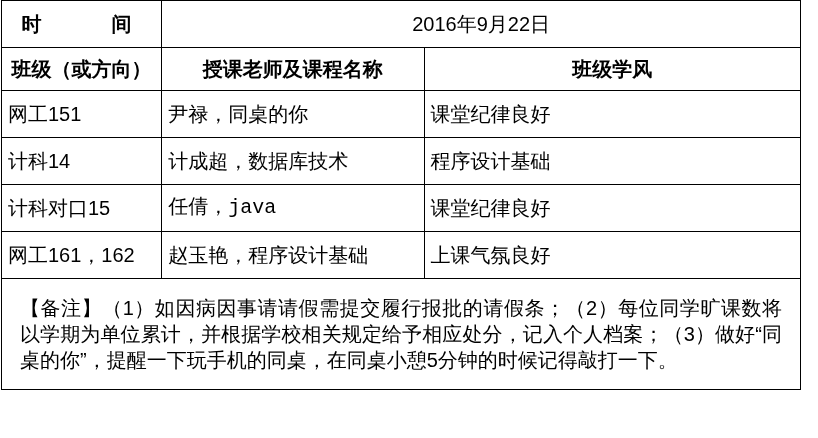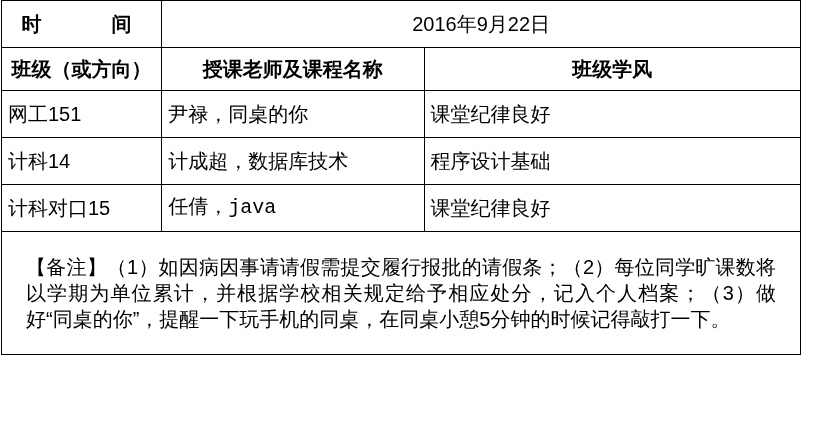--- a/index.html
+++ b/index.html
@@ -63,21 +63,21 @@
   }
   .note-cell {
     height: 96px;
     vertical-align: top;
     font-size: 15px;
     line-height: 1.55;
     padding: 5px 4px 4px 4px;
     text-align: justify;
   }
   .note-cell p {
-    margin: 18px;
+    margin: 12px;
   }
   .mono-ish {
     font-family: Liberation Mono, monospace;
   }
 </style>
 </head>
 <body>
 
 <div class="sheet">
   <table class="grid">
@@ -105,20 +105,25 @@
       <tr class="row-data">
         <td>计科14</td>
         <td>计成超，数据库技术</td>
         <td>程序设计基础</td>
       </tr>
       <tr class="row-data">
         <td>计科对口15</td>
         <td class="mono-ish">任倩，java</td>
         <td>课堂纪律良好</td>
       </tr>
+      <tr class="row-data">
+        <td>网工161，162</td>
+        <td>赵玉艳，程序设计基础</td>
+        <td>上课气氛良好</td>
+      </tr>
 
       <tr>
         <td class="note-cell" colspan="3">
           <p>【备注】（1）如因病因事请请假需提交履行报批的请假条；（2）每位同学旷课数将以学期为单位累计，并根据学校相关规定给予相应处分，记入个人档案；（3）做好“同桌的你”，提醒一下玩手机的同桌，在同桌小憩5分钟的时候记得敲打一下。</p>
         </td>
       </tr>
     </tbody>
   </table>
 </div>
 

